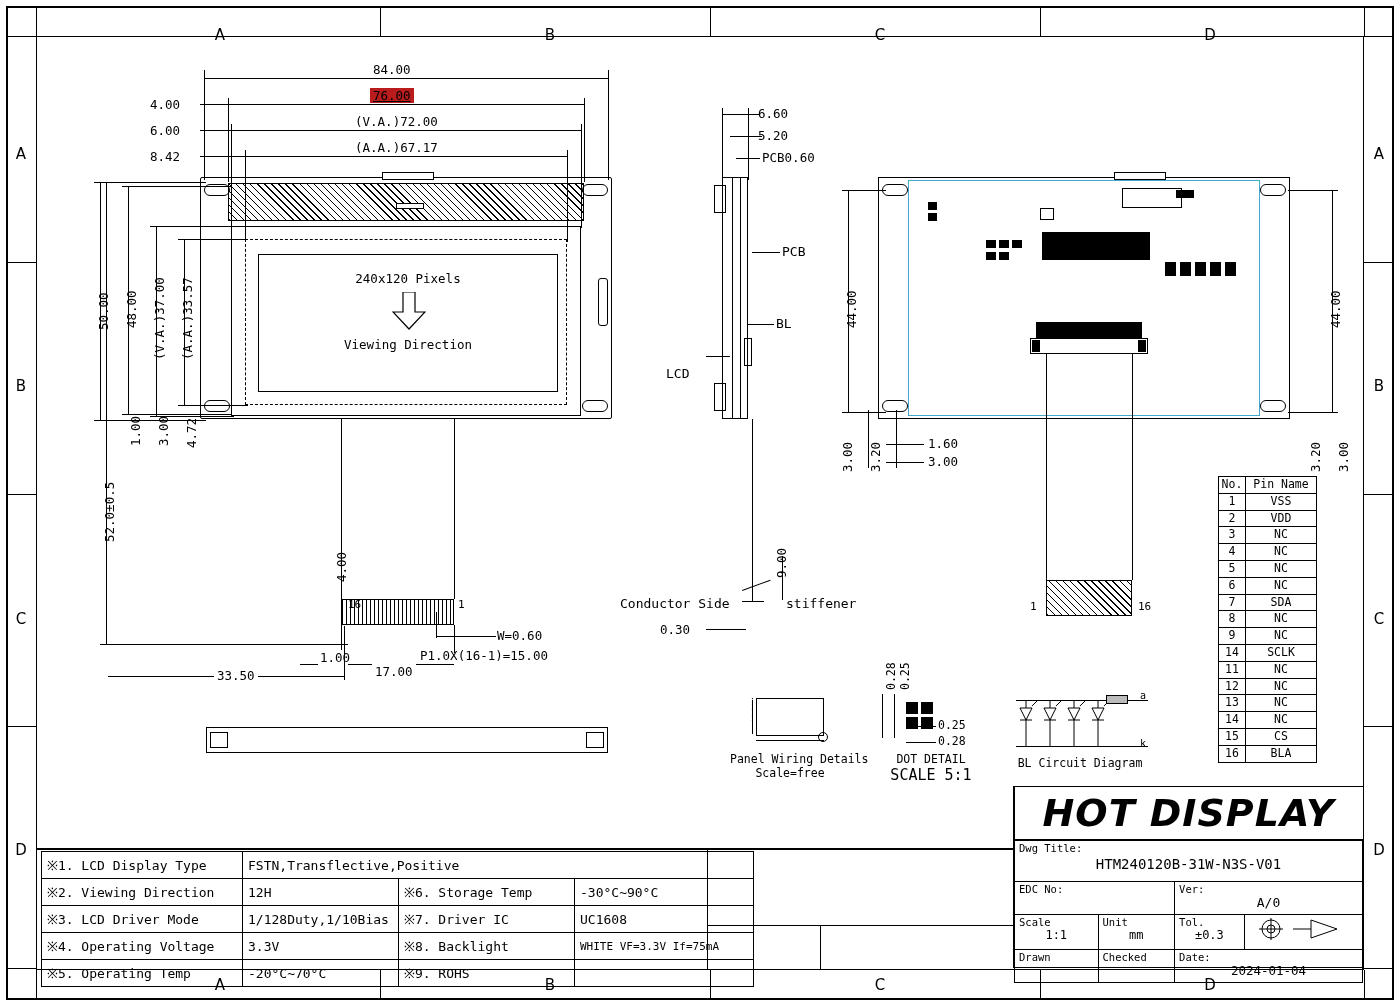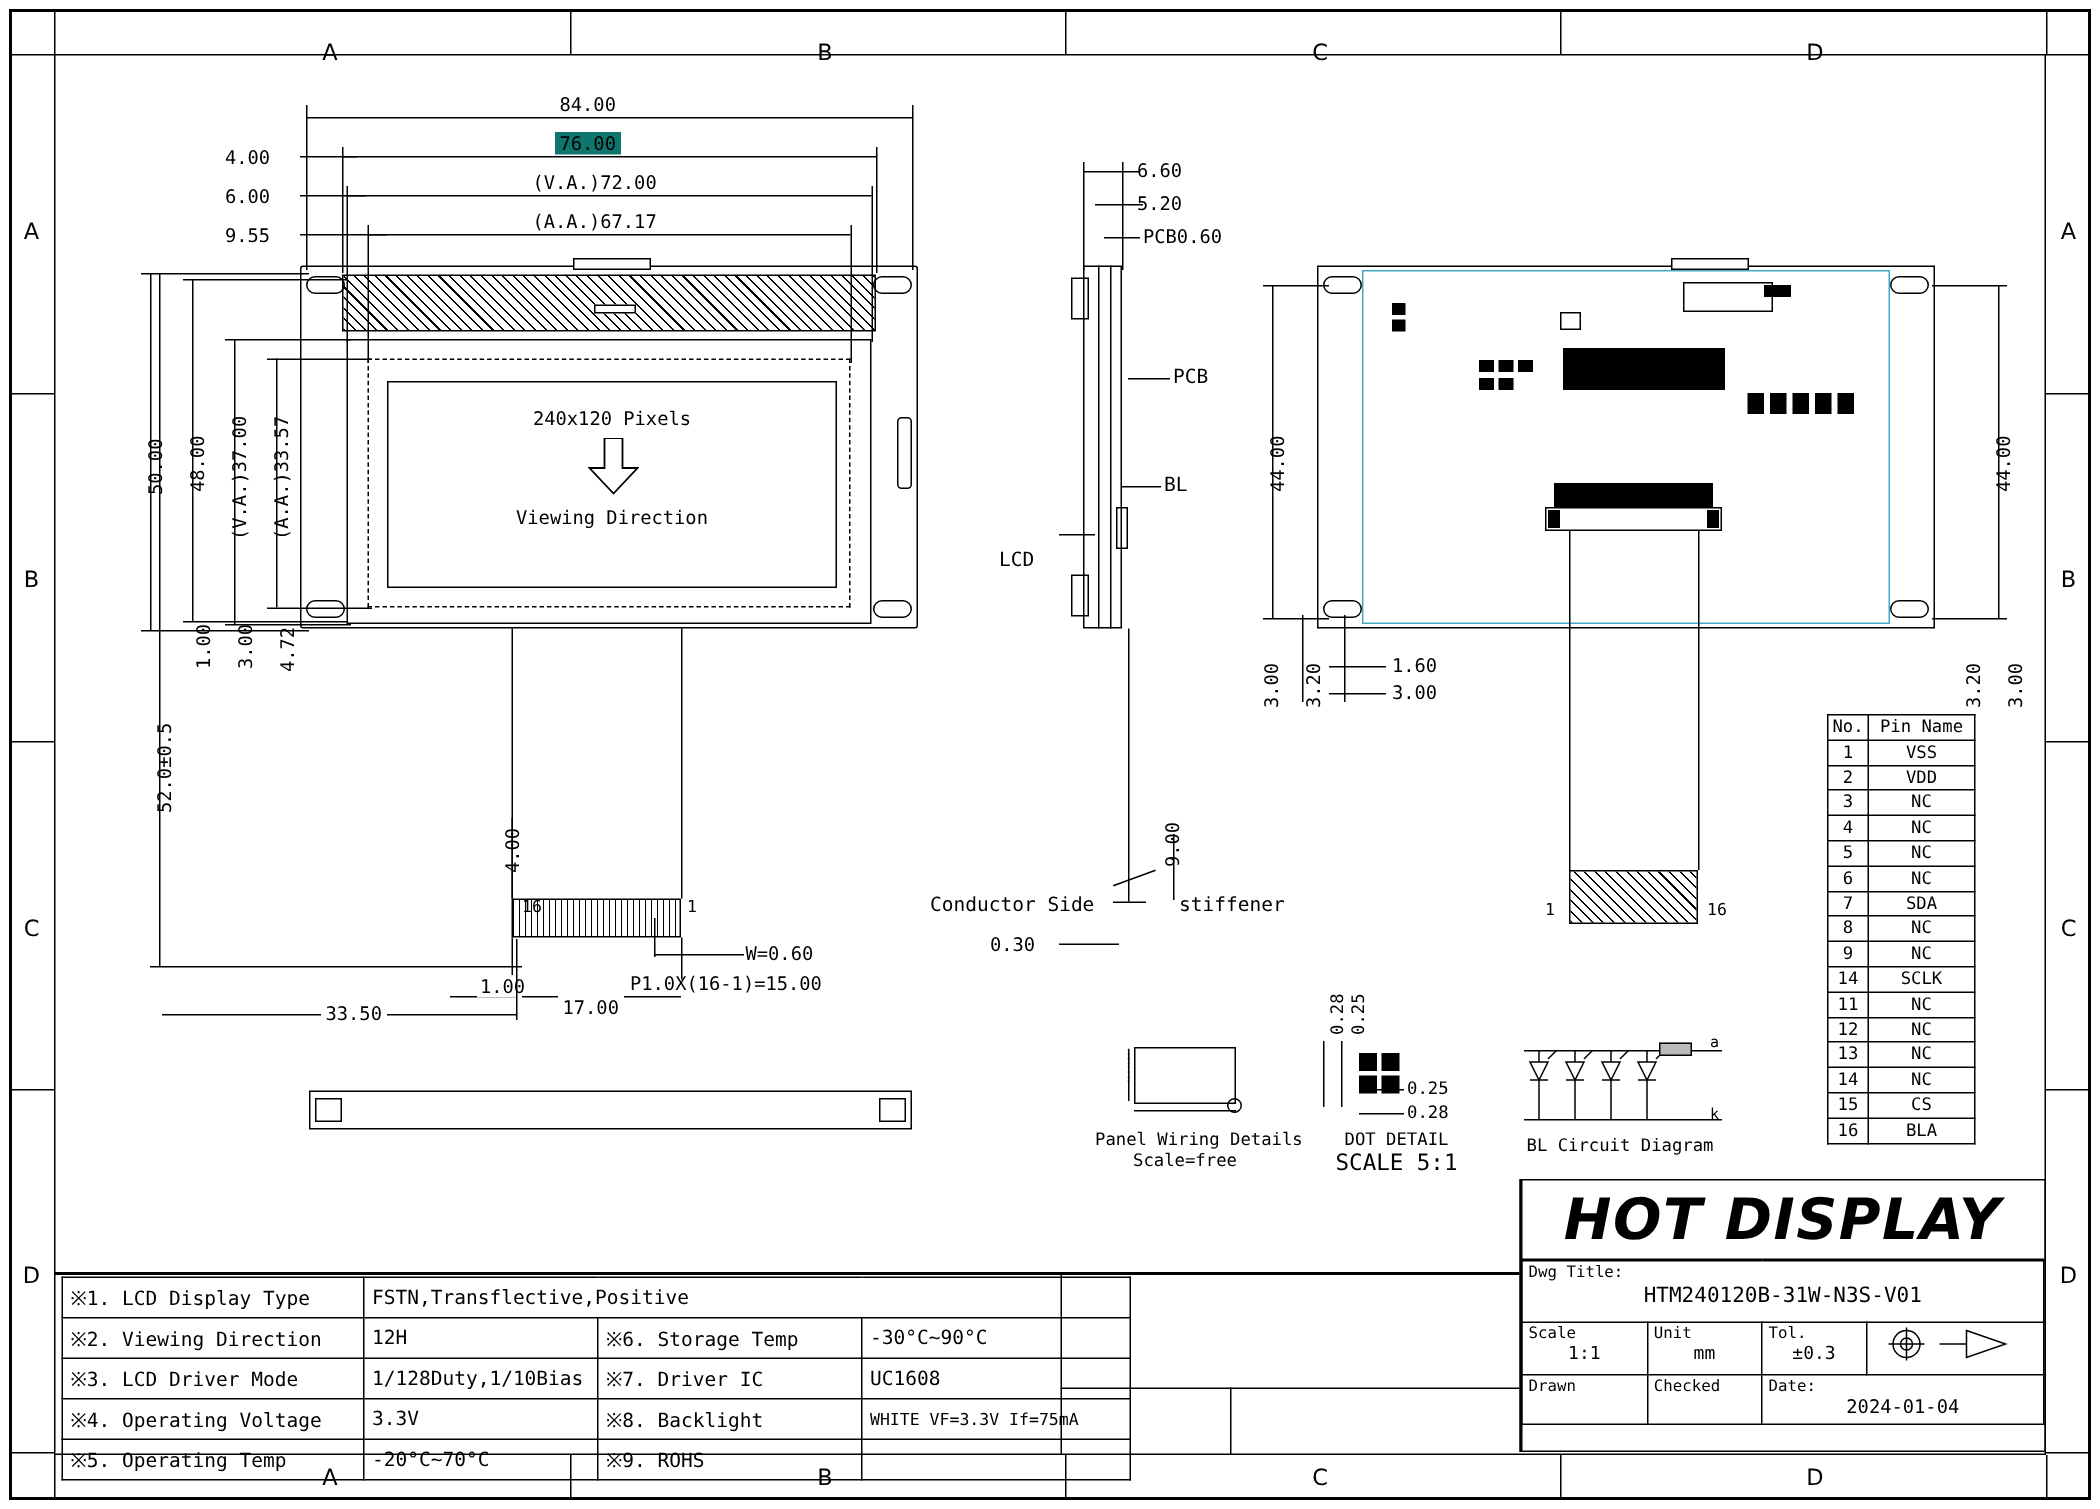--- a/index.html
+++ b/index.html
@@ -122,38 +122,38 @@
     <div class="abs lblc" style="left:318px;top:337px;width:180px;font-size:12.5px;">Viewing Direction</div>
 
     <div class="abs ln hl" style="left:204px;top:78px;width:404px;"></div>
     <div class="abs ln vl" style="left:204px;top:70px;height:110px;"></div>
     <div class="abs ln vl" style="left:608px;top:70px;height:110px;"></div>
     <div class="abs dim" style="left:370px;top:62px;background:#fff;padding:0 3px;">84.00</div>
 
     <div class="abs ln hl" style="left:228px;top:104px;width:356px;"></div>
     <div class="abs ln vl" style="left:228px;top:98px;height:84px;"></div>
     <div class="abs ln vl" style="left:584px;top:98px;height:84px;"></div>
-    <div class="abs dim" style="left:370px;top:88px;background:#0f766e;padding:0 3px;">76.00</div>
+    <div class="abs dim" style="left:370px;top:88px;background:#b91c1c;padding:0 3px;text-decoration:underline;">76.00</div>
 
     <div class="abs ln hl" style="left:231px;top:130px;width:350px;"></div>
     <div class="abs ln vl" style="left:231px;top:124px;height:104px;"></div>
     <div class="abs ln vl" style="left:581px;top:124px;height:104px;"></div>
     <div class="abs dim" style="left:352px;top:114px;background:#fff;padding:0 3px;">(V.A.)72.00</div>
 
     <div class="abs ln hl" style="left:245px;top:156px;width:322px;"></div>
     <div class="abs ln vl" style="left:245px;top:150px;height:92px;"></div>
     <div class="abs ln vl" style="left:567px;top:150px;height:92px;"></div>
     <div class="abs dim" style="left:352px;top:140px;background:#fff;padding:0 3px;">(A.A.)67.17</div>
 
     <div class="abs ln hl" style="left:200px;top:104px;width:38px;"></div>
     <div class="abs dim" style="left:150px;top:97px;">4.00</div>
     <div class="abs ln hl" style="left:200px;top:130px;width:44px;"></div>
     <div class="abs dim" style="left:150px;top:123px;">6.00</div>
     <div class="abs ln hl" style="left:200px;top:156px;width:58px;"></div>
-    <div class="abs dim" style="left:150px;top:149px;">9.55</div>
+    <div class="abs dim" style="left:150px;top:149px;">8.42</div>
 
     <div class="abs ln vl" style="left:100px;top:182px;height:238px;"></div>
     <div class="abs ln hl" style="left:94px;top:182px;width:112px;"></div>
     <div class="abs ln hl" style="left:94px;top:420px;width:112px;"></div>
     <div class="abs dimv" style="left:96px;top:330px;">50.00</div>
 
     <div class="abs ln vl" style="left:128px;top:186px;height:228px;"></div>
     <div class="abs ln hl" style="left:122px;top:186px;width:110px;"></div>
     <div class="abs ln hl" style="left:122px;top:414px;width:110px;"></div>
     <div class="abs dimv" style="left:124px;top:328px;">48.00</div>
@@ -477,20 +477,30 @@
     </div>
     <table class="tb" style="width:100%;">
       <tbody>
           <tr>
         <td colspan="4" style="height:38px;">
           <div class="tiny">Dwg Title:</div>
           <div style="text-align:center;font-size:14px;margin-top:2px;">HTM240120B-31W-N3S-V01</div>
         </td>
       </tr>
       <tr>
+        <td colspan="2" style="height:30px;">
+          <div class="tiny">EDC No:</div>
+          <div class="tiny"></div>
+        </td>
+        <td colspan="2" style="height:30px;">
+          <div class="tiny">Ver:</div>
+          <div style="text-align:center;font-size:13px;">A/0</div>
+        </td>
+      </tr>
+      <tr>
         <td style="width:24%;height:32px;">
           <div class="tiny">Scale</div>
           <div style="text-align:center;font-size:12px;">1:1</div>
         </td>
         <td style="width:22%;">
           <div class="tiny">Unit</div>
           <div style="text-align:center;font-size:12px;">mm</div>
         </td>
         <td style="width:20%;">
           <div class="tiny">Tol.</div>

